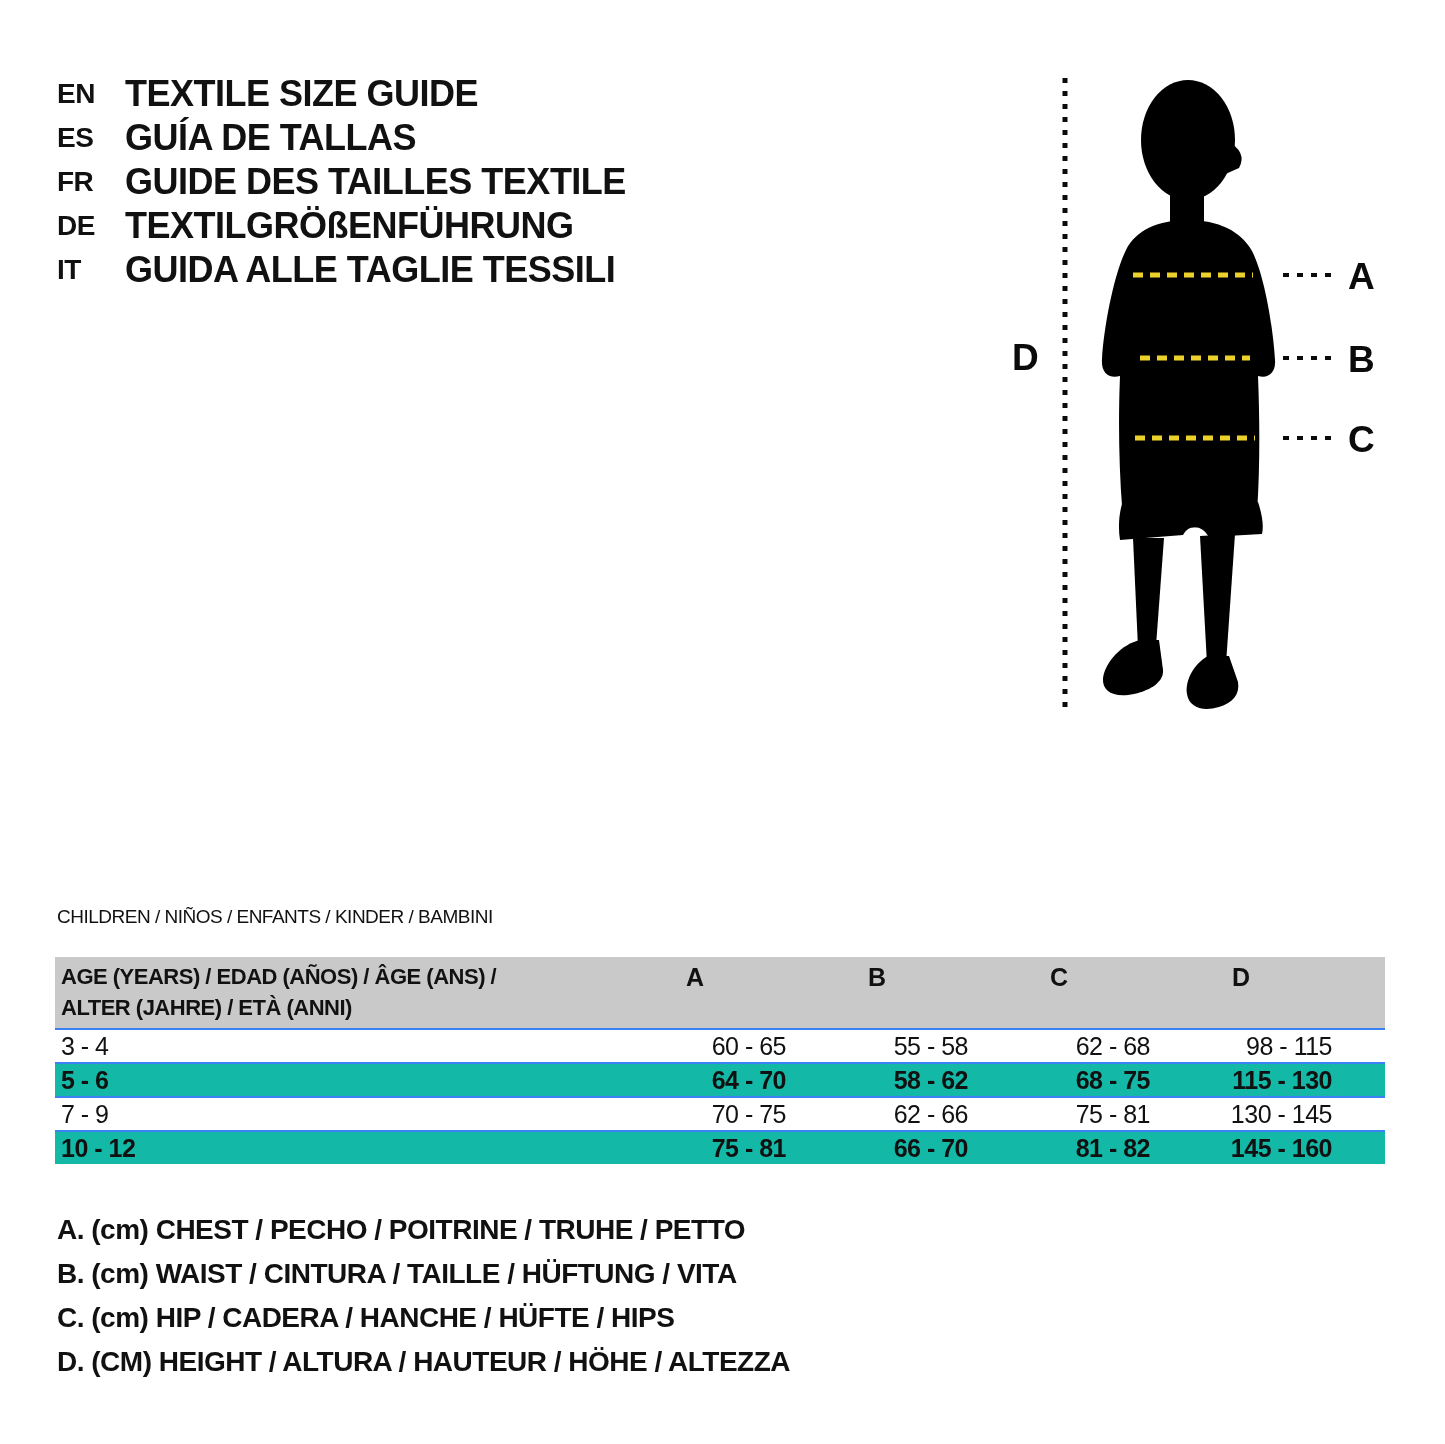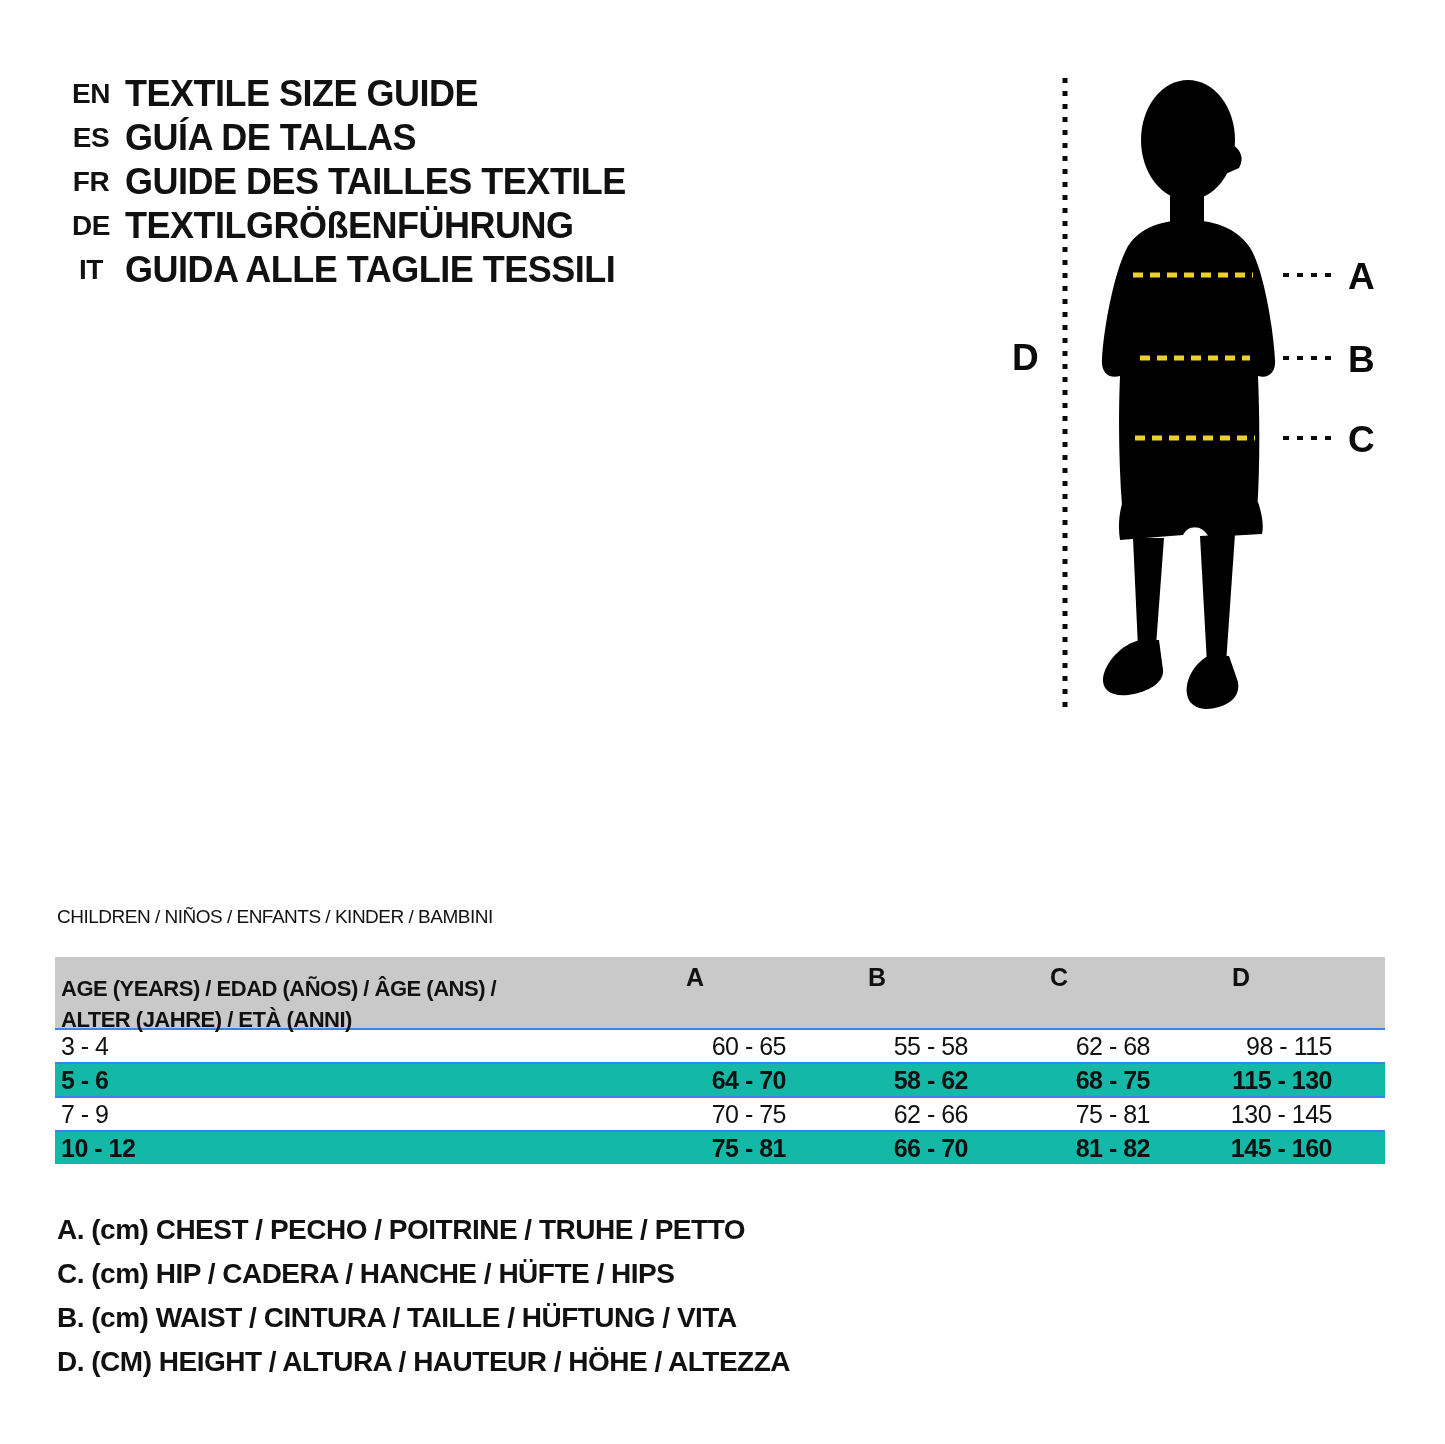--- a/index.html
+++ b/index.html
@@ -2,21 +2,21 @@
 <html><head>
 <meta charset="utf-8">
 <style>
   html,body{margin:0;padding:0;background:#ffffff;}
   #canvas{
     position:relative;width:1445px;height:1444px;background:#ffffff;
     font-family:"Liberation Sans", sans-serif;color:#111;overflow:hidden;
   }
   
   .lang-block{position:absolute;left:57px;top:72px;}
-  .lang-row{display:flex;align-items:center;height:44px;text-align:center;}
+  .lang-row{display:flex;align-items:center;height:44px;}
   .lang-code{width:68px;font-size:28px;font-weight:700;letter-spacing:-0.5px;}
   .lang-label{font-size:36px;font-weight:700;letter-spacing:-0.5px;white-space:nowrap;}
   
   .costumes{
     position:absolute;left:57px;top:330px;font-size:31px;font-weight:700;
     letter-spacing:-1px;white-space:nowrap;
   }
   
   .figure-svg{position:absolute;left:1000px;top:60px;width:445px;height:670px;}
   .fig-label{font-family:"Liberation Sans", sans-serif;font-size:37px;font-weight:700;fill:#0b0b0b;}
@@ -25,21 +25,21 @@
     position:absolute;left:57px;top:906px;font-size:19px;font-weight:400;
     letter-spacing:-0.5px;white-space:nowrap;
   }
   .size-table{position:absolute;left:55px;top:957px;width:1330px;}
   .t-header{
     background:#c9c9c9;height:71px;display:grid;
     grid-template-columns:549px 182px 182px 182px 182px;
     align-items:start;
   }
   .t-header .age-head{
-    padding:16px 0 0 6px;font-size:22px;font-weight:700;line-height:31px;
+    padding:4px 0 0 6px;font-size:22px;font-weight:700;line-height:31px;
     letter-spacing:-0.5px;white-space:nowrap;
   }
   .col-letter{padding-top:6px;text-align:center;font-size:25px;font-weight:700;}
   .t-row{
     height:34px;display:grid;grid-template-columns:549px 182px 182px 182px 182px;
     align-items:center;border-top:2px solid #3b82f6;box-sizing:border-box;
   }
   .t-row.alt{background:#14b8a6;font-weight:bold;}
   .t-row .age{padding-left:6px;font-size:25px;letter-spacing:-0.5px;}
   .t-row .val{text-align:right;font-size:25px;letter-spacing:-0.5px;}
@@ -146,18 +146,18 @@
       <div class="age">10 - 12</div>
       <div class="val">75 - 81</div>
       <div class="val">66 - 70</div>
       <div class="val">81 - 82</div>
       <div class="val">145 - 160</div>
     </div>
   </div>
 
   <div class="legend">
     <div class="legend-line">A. (cm) CHEST / PECHO / POITRINE / TRUHE / PETTO</div>
+    <div class="legend-line">B. (cm) WAIST / CINTURA / TAILLE / HÜFTUNG / VITA</div>
     <div class="legend-line">C. (cm) HIP / CADERA / HANCHE / HÜFTE / HIPS</div>
-    <div class="legend-line">B. (cm) WAIST / CINTURA / TAILLE / HÜFTUNG / VITA</div>
     <div class="legend-line">D. (CM) HEIGHT / ALTURA / HAUTEUR / HÖHE / ALTEZZA</div>
   </div>
 
 </div>
 
 </body></html>

